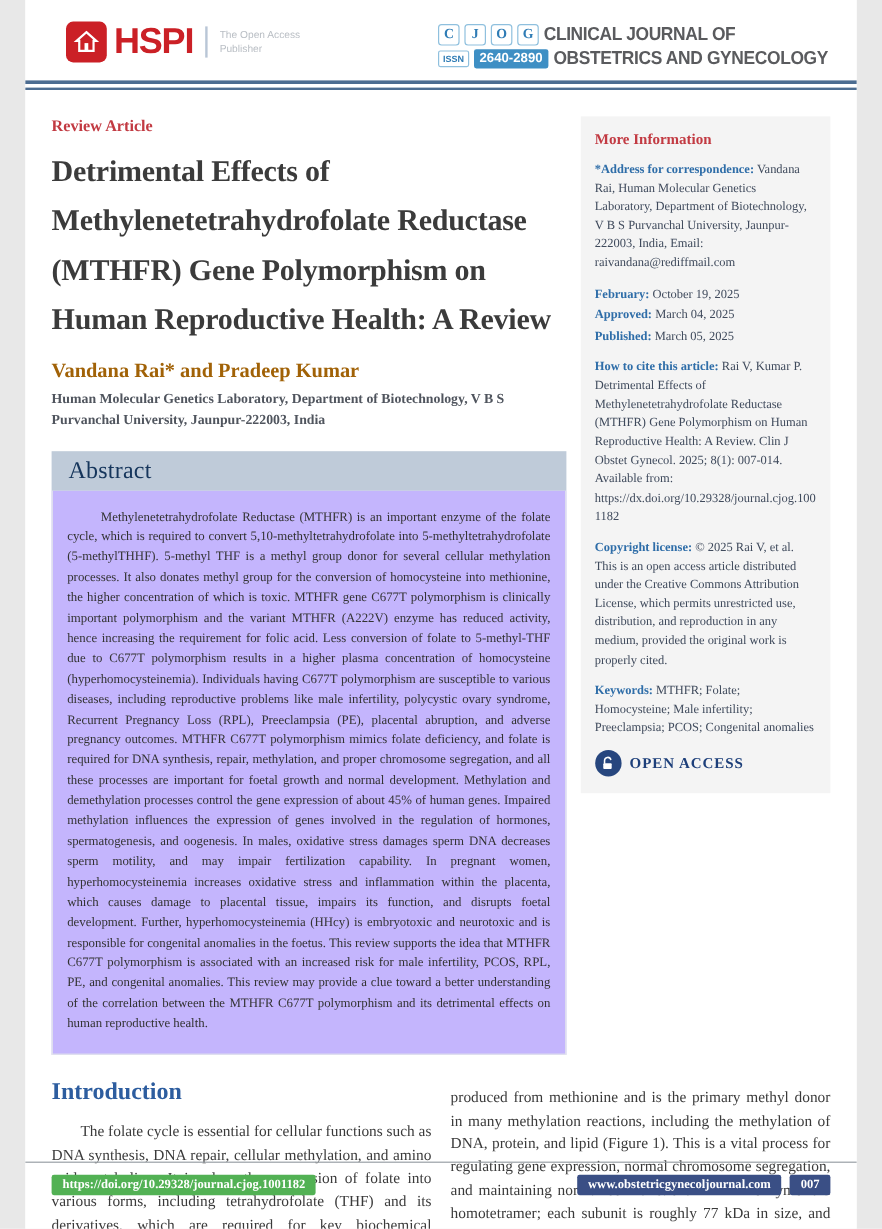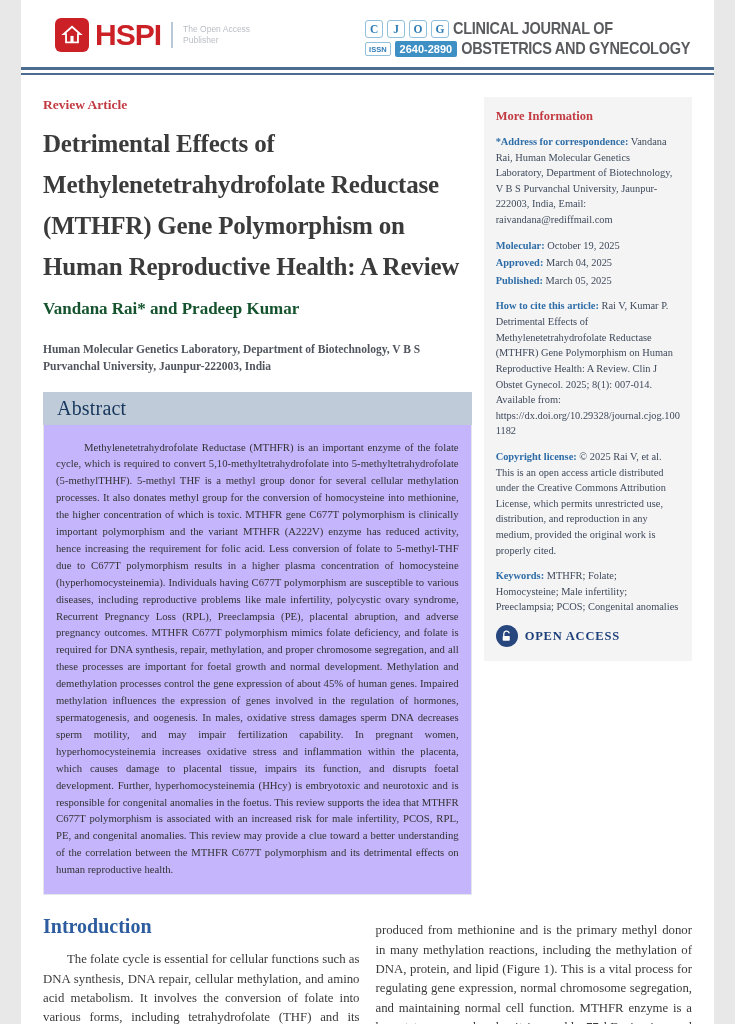--- a/index.html
+++ b/index.html
@@ -61,21 +61,21 @@
   .side-col { width:221px; background:#f4f4f4; padding:12px 12px 14px 12px; align-self:flex-start; }
 
   .review-tag {
     color:#c23a42; font-weight:bold; font-size:13.5px; margin-bottom:10px;
     font-family:"Liberation Serif", serif;
   }
   .title {
     font-size:25px; font-weight:bold; color:#3b3b3b; line-height:1.64;
     margin-bottom:12px; letter-spacing:-0.2px;
   }
-  .authors { font-size:17px; font-weight:bold; color:#14532d; margin-bottom:22px; }
+  .authors { font-size:17px; font-weight:bold; color:#a16207; margin-bottom:6px; }
   .affiliation { font-size:11.5px; color:#50555e; line-height:1.5; font-weight:bold; }
 
   .abstract-box { margin-top:16px; }
   .abstract-head {
     background:#bfcbd9; padding:5px 14px;
   }
   .abstract-head span {
     font-size:20px; font-weight:normal; color:#16365c; letter-spacing:0.2px;
   }
   .abstract-body {
@@ -199,21 +199,21 @@
 
     <aside class="side-col">
       <div class="more-info">More Information</div>
 
       <p>
         <span class="lbl">*Address for correspondence:</span>
         <span>Vandana Rai, Human Molecular Genetics Laboratory, Department of Biotechnology, V B S Purvanchal University, Jaunpur-222003, India, Email: raivandana@rediffmail.com</span>
       </p>
 
       <p style="margin-bottom:2px;">
-        <span class="lbl">Molecular:</span>
+        <span class="lbl">February:</span>
         <span>October 19, 2025</span>
       </p>
       <p style="margin-bottom:2px;">
         <span class="lbl">Approved:</span>
         <span>March 04, 2025</span>
       </p>
       <p>
         <span class="lbl">Published:</span>
         <span>March 05, 2025</span>
       </p>
@@ -253,14 +253,24 @@
         <h2 class="section-head">Introduction</h2>
         <p class="indent">The folate cycle is essential for cellular functions such as DNA synthesis, DNA repair, cellular methylation, and amino acid metabolism. It involves the conversion of folate into various forms, including tetrahydrofolate (THF) and its derivatives, which are required for key biochemical reactions. The methylenetetrahydrofolate reductase (MTHFR) enzyme plays a critical role in folate (vitamin B9) processing. The enzyme MTHFR plays a key role in converting 5,10-methylene-THF (a form of folate) into 5-methyl-THF and regulates the levels of homocysteine, a potentially harmful sulphur-containing amino acid. 5-methyl-THF is used to donate a methyl group for the conversion of homocysteine into methionine in the methionine cycle. Folate and methionine cycles are two metabolic pathways that work together and are linked by the metabolite 5-methyl-THF. S-adenosyl methionine (SAM) is</p>
       </div>
       <div class="intro-col" style="padding-top:6px;">
         <p>produced from methionine and is the primary methyl donor in many methylation reactions, including the methylation of DNA, protein, and lipid (Figure 1). This is a vital process for regulating gene expression, normal chromosome segregation, and maintaining normal cell function. MTHFR enzyme is a homotetramer; each subunit is roughly 77 kDa in size, and the weight of the tetrameric enzyme is about 308 kDa. The active site of MTHFR contains the binding site for 5,10-methylene-THF and NADPH, which is required for the reduction reaction. The enzyme also requires vitamin B12 (riboflavin) for its proper function [1].</p>
 
       </div>
     </div>
   </section>
 
+  <footer class="footer">
+    <div class="footer-rule"></div>
+    <div class="footer-row">
+      <span class="doi-badge">https://doi.org/10.29328/journal.cjog.1001182</span>
+      <span class="right-badges">
+        <span class="site-badge">www.obstetricgynecoljournal.com</span>
+        <span class="page-badge">007</span>
+      </span>
+    </div>
+  </footer>
 
 </div>
 
 </body></html>

